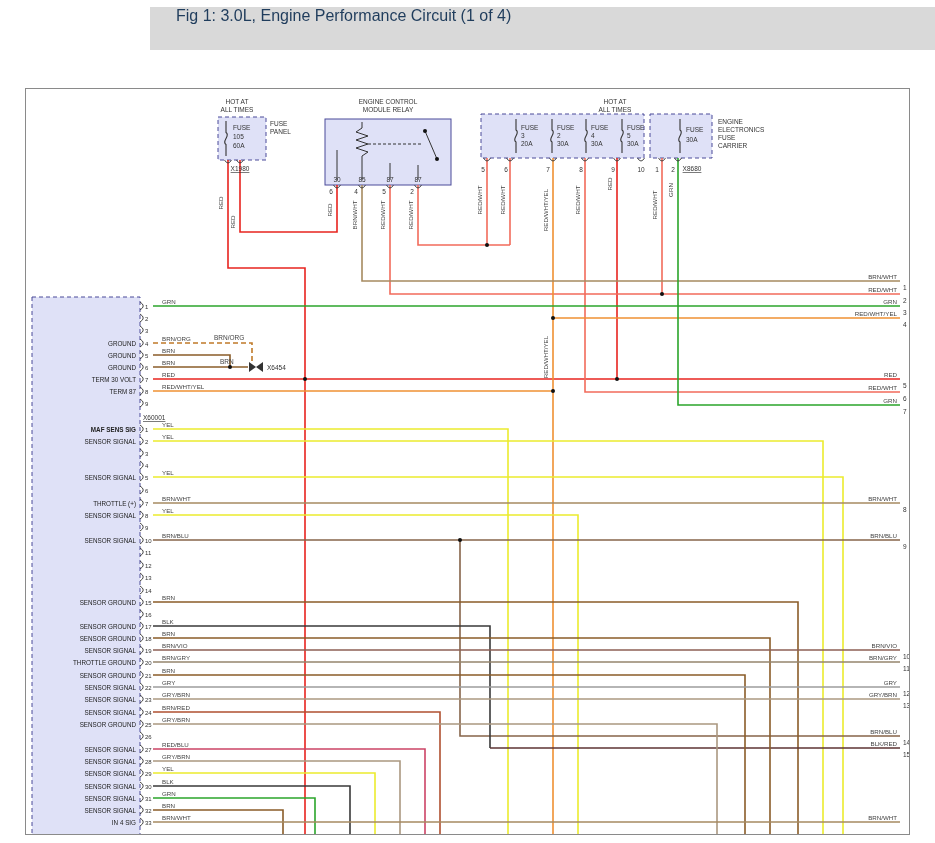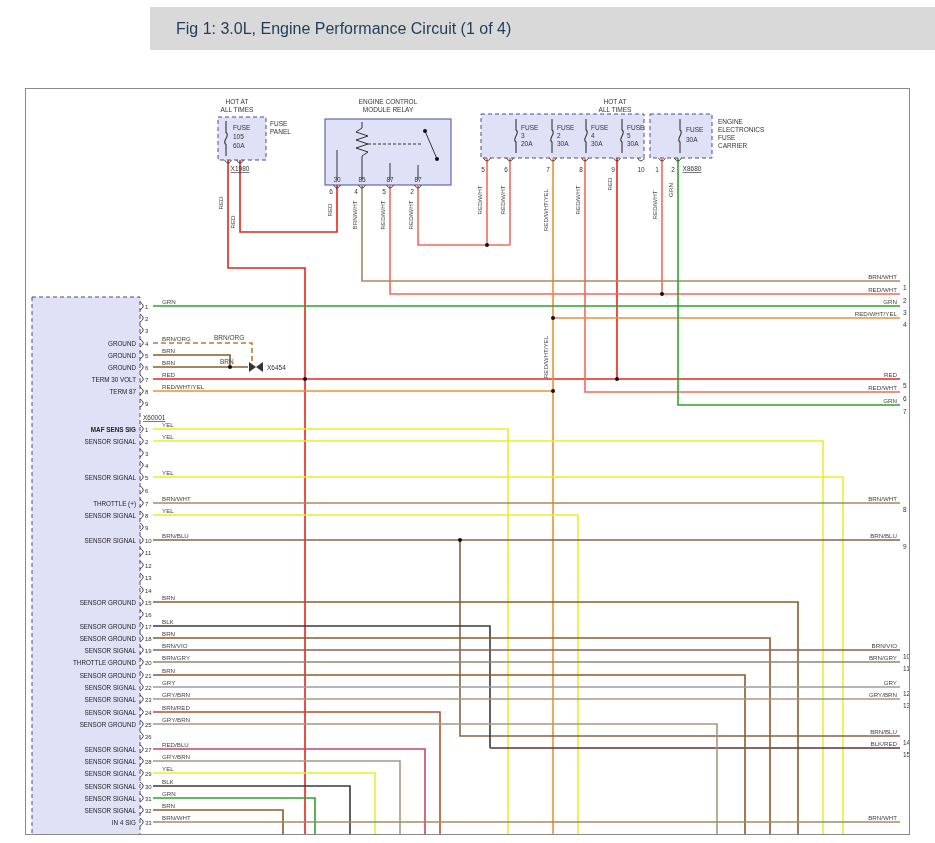--- a/index.html
+++ b/index.html
@@ -2,21 +2,21 @@
 <html><head>
 <meta charset="utf-8">
 <style>
   html,body{margin:0;padding:0;}
   body{
     width:935px;height:843px;position:relative;background:#ffffff;
     font-family:"Liberation Sans",sans-serif;overflow:hidden;
   }
   .header{
     position:absolute;left:150px;top:7px;width:785px;height:43px;
-    display:flex;align-items:center;
+    display:flex;
   }
   .header .title{margin-left:26px;font-size:16px;white-space:nowrap;}
   #diagram{position:absolute;left:0;top:0;}
   svg text{font-family:"Liberation Sans",sans-serif;}
 </style>
 </head>
 <body>
 
 <div class="header" style="background: rgb(217, 217, 217);">
   <div class="title" style="color: rgb(31, 60, 92);">Fig 1: 3.0L, Engine Performance Circuit (1 of 4)</div>

